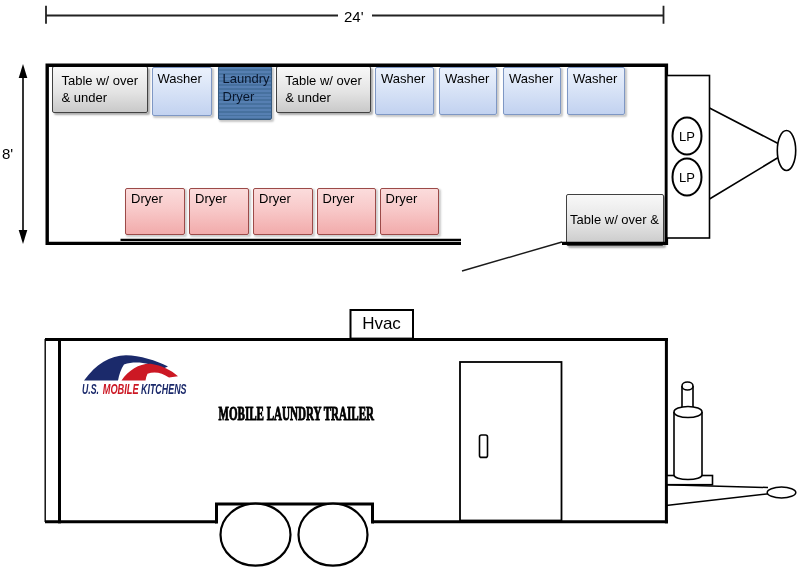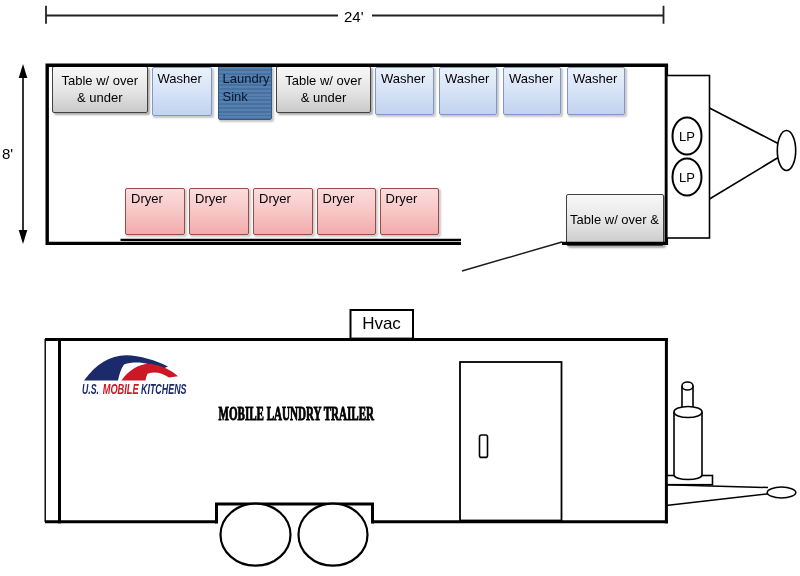--- a/index.html
+++ b/index.html
@@ -1,31 +1,31 @@
 <!DOCTYPE html>
 <html><head>
 <meta charset="utf-8">
 <style>
 html,body{margin:0;padding:0}
 body{width:800px;height:576px;position:relative;background:#fff;font-family:"Liberation Sans",sans-serif;overflow:hidden}
 .box{position:absolute;box-sizing:border-box;font-size:13px;color:#000;z-index:1}
 .washer{background:linear-gradient(180deg,#ebf1fc 0%,#dde7f8 35%,#c2d2f0 100%);border:1.4px solid #7e97c4;border-radius:2px;box-shadow:1.5px 1.5px 2px rgba(130,130,130,.45);padding:3px 0 2px 5px}
-.tablebox{background:linear-gradient(180deg,#f8f8f8 0%,#e4e4e4 55%,#c9c9c9 100%);border:1.5px solid #414141;border-radius:2px;box-shadow:2px 2px 2px rgba(90,90,90,.5);display:flex;align-items:center;justify-content:center;text-align:center;line-height:1.3}
+.tablebox{background:linear-gradient(180deg,#f8f8f8 0%,#e4e4e4 55%,#c9c9c9 100%);border:1.5px solid #414141;border-radius:2px;box-shadow:2px 2px 2px rgba(90,90,90,.5);display:flex;align-items:center;justify-content:center;line-height:1.3}
 .dryer{background:linear-gradient(180deg,#fbdcdc 0%,#f8c9c9 45%,#f2abab 100%);border:1.6px solid #9c4a48;border-radius:2px;box-shadow:1.5px 1.5px 2px rgba(130,130,130,.4);padding:2px 0 4px 5px}
 .sink{background:repeating-linear-gradient(180deg,#567fb2 0px,#567fb2 1.9px,#47719f 1.9px,#47719f 3.8px);border:1.4px solid #35597f;border-radius:2px;box-shadow:1.5px 1.5px 2px rgba(130,130,130,.45);color:#08162c;padding:3px 0 0 4px;line-height:1.35}
 svg.lines{position:absolute;left:0;top:0;z-index:2;pointer-events:none}
 </style>
 </head>
 <body>
 
 <div class="box tablebox" style="left:52px;top:66px;width:95.5px;height:47px">Table w/ over<br>&amp; under</div>
 
 <div class="box washer" style="left:151.5px;top:66.5px;width:60px;height:49px">Washer</div>
 
-<div class="box sink" style="left:217.5px;top:66px;width:54.5px;height:53.5px">Laundry Sink</div>
+<div class="box sink" style="left:217.5px;top:66px;width:54.5px;height:53.5px">Laundry Dryer</div>
 
 <div class="box tablebox" style="left:276px;top:66px;width:95px;height:47px">Table w/ over<br>&amp; under</div>
 
 <div class="box washer" style="left:375px;top:66.5px;width:59px;height:48px">Washer</div>
 
 <div class="box washer" style="left:439px;top:66.5px;width:58px;height:48px">Washer</div>
 
 <div class="box washer" style="left:503px;top:66.5px;width:58px;height:48px">Washer</div>
 
 <div class="box washer" style="left:567px;top:66.5px;width:58px;height:48px">Washer</div>

